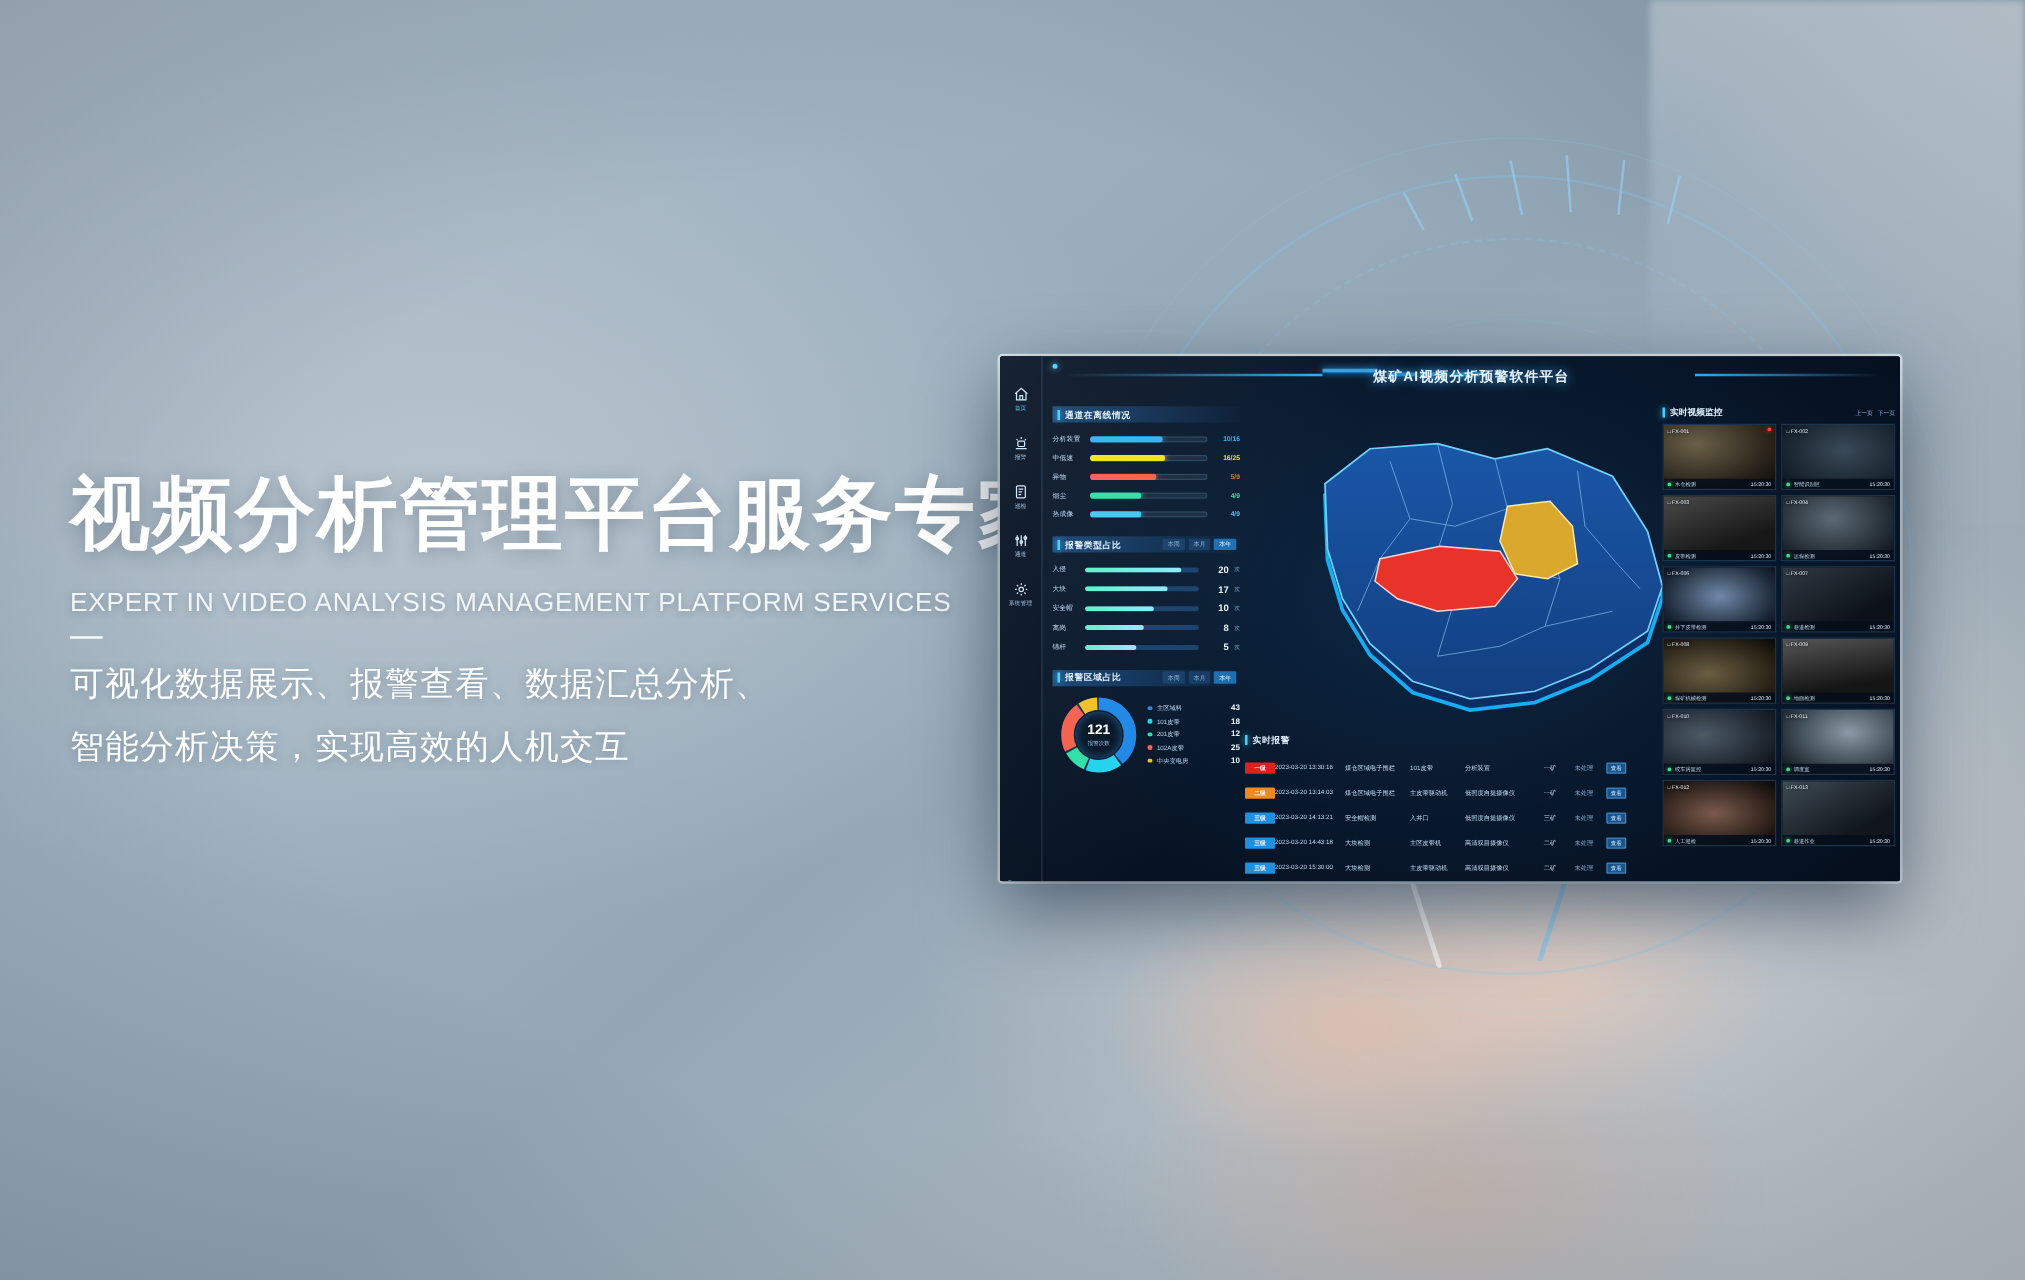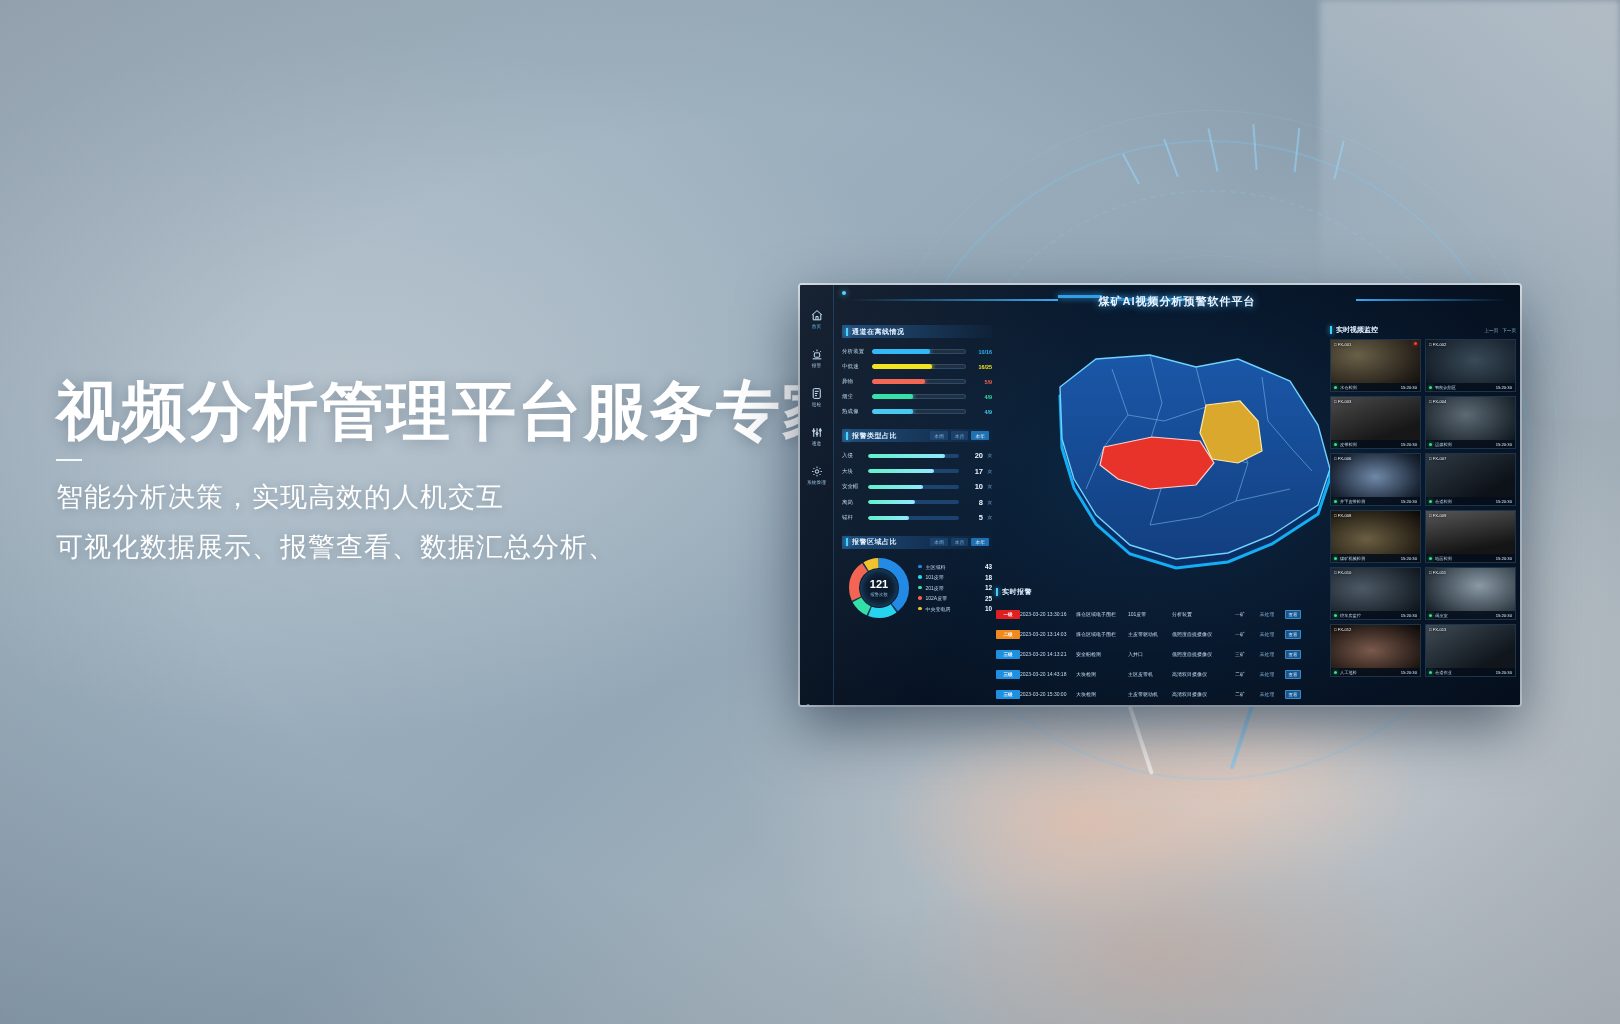--- a/index.html
+++ b/index.html
@@ -222,23 +222,24 @@
   <div class="lightbar blue" style="left:460px; top:470px; width:150px; height:4px; transform:rotate(-42deg); opacity:.8;"></div>
   <div class="lightbar" style="left:520px; top:540px; width:130px; height:4px; transform:rotate(-42deg); opacity:.7;"></div>
   <div class="lightbar" style="left:250px; top:660px; width:110px; height:4px; transform:rotate(72deg); opacity:.8;"></div>
   <div class="lightbar blue" style="left:360px; top:650px; width:120px; height:4px; transform:rotate(-72deg); opacity:.7;"></div>
   <div class="lightbar" style="left:600px; top:300px; width:90px;  height:3px; transform:rotate(-30deg); opacity:.6;"></div>
   <div class="lightbar blue" style="left:40px; top:250px; width:90px; height:3px; transform:rotate(30deg); opacity:.55;"></div>
 </div>
 
 <div id="copy">
   <div id="headline">视频分析管理平台服务专家</div>
+  <div id="subhead">EXPERT IN VIDEO ANALYSIS MANAGEMENT PLATFORM SERVICES</div>
   <div id="rule"></div>
+  <div class="copyline">可视化数据展示、报警查看、数据汇总分析、</div>
   <div class="copyline">智能分析决策，实现高效的人机交互</div>
-  <div class="copyline">可视化数据展示、报警查看、数据汇总分析、</div>
 </div>
 
 <div id="monitor">
   <div id="screen">
 
     <div id="side">
       <div class="side-item active">
         <svg width="14" height="13" viewBox="0 0 24 24" fill="none" stroke="#cfe9ff" stroke-width="1.8">
           <path d="M3 11l9-8 9 8"></path>
             <path d="M5 10v10h14V10"></path>

